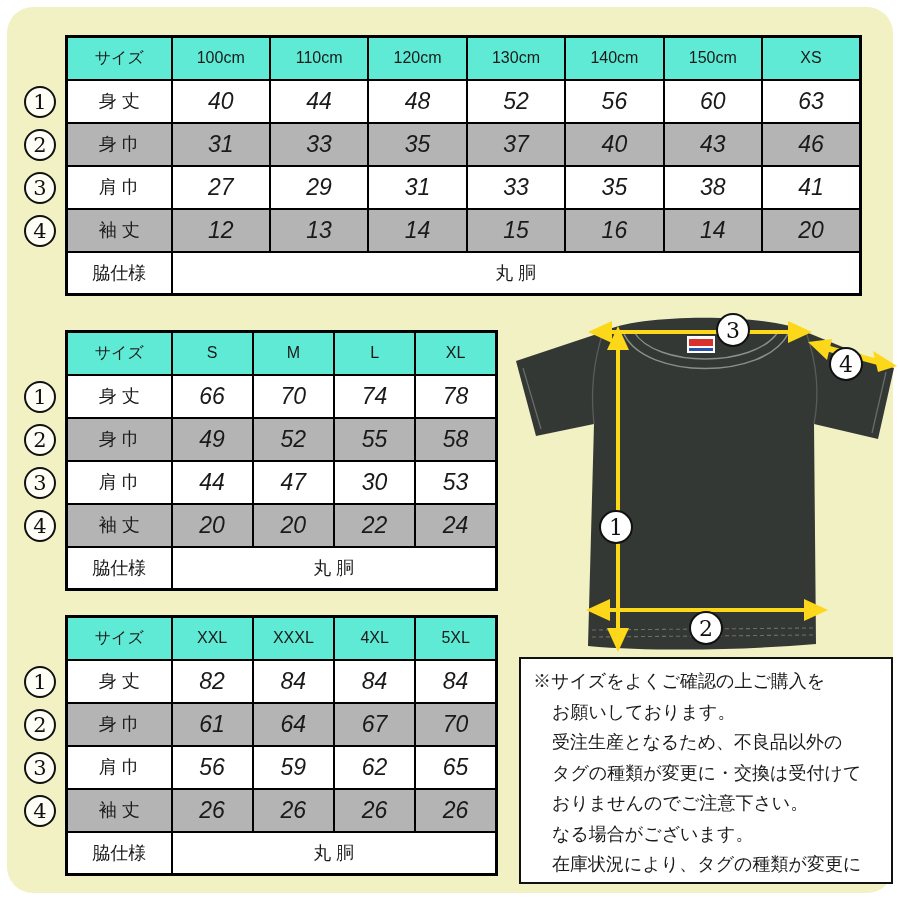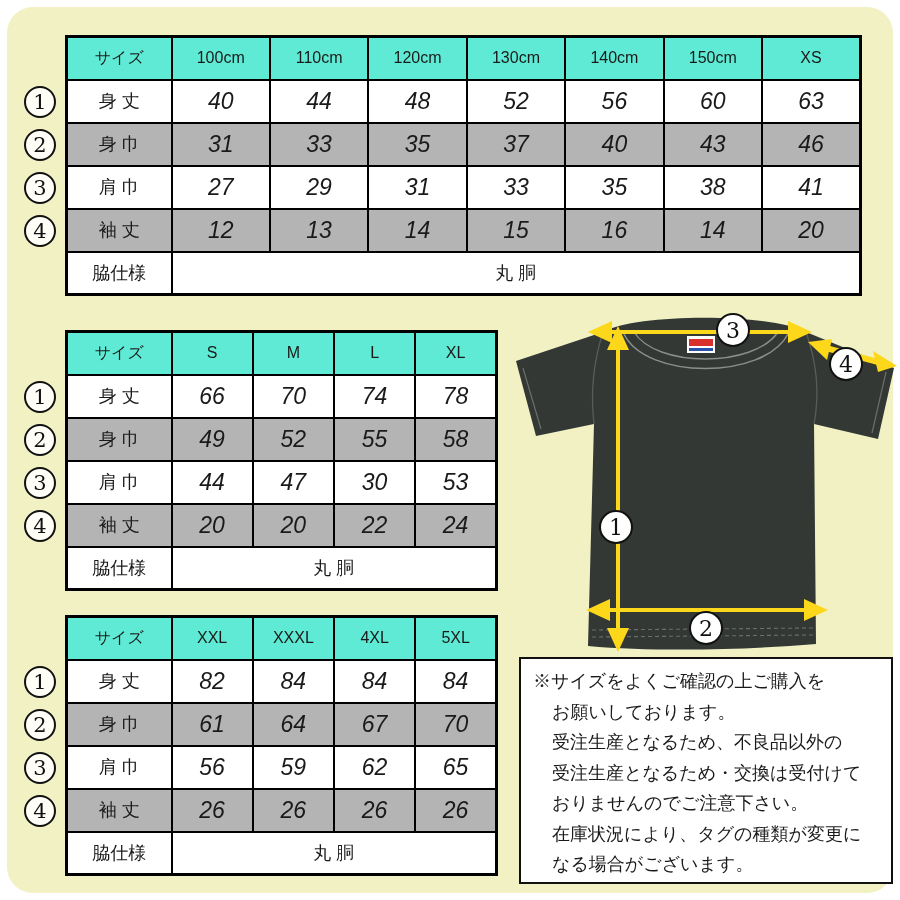--- a/index.html
+++ b/index.html
@@ -283,18 +283,18 @@
     <g>
       <circle cx="200" cy="322" r="16" fill="#ffffff" stroke="#111" stroke-width="2"></circle>
       <text class="mnum" x="200" y="330" text-anchor="middle">2</text>
     </g>
   </svg>
 
   <div class="notebox">
     <div class="note-line">※サイズをよくご確認の上ご購入を</div>
     <div class="note-line cont">お願いしております。</div>
     <div class="note-line cont">受注生産となるため、不良品以外の</div>
-    <div class="note-line cont">受注生産となるため・交換は受付けて</div>
+    <div class="note-line cont">タグの種類が変更に・交換は受付けて</div>
     <div class="note-line cont">おりませんのでご注意下さい。</div>
+    <div class="note-line cont">なる場合がございます。</div>
     <div class="note-line cont">在庫状況により、タグの種類が変更に</div>
-    <div class="note-line cont">なる場合がございます。</div>
   </div>
 </div>
 
 </body></html>

